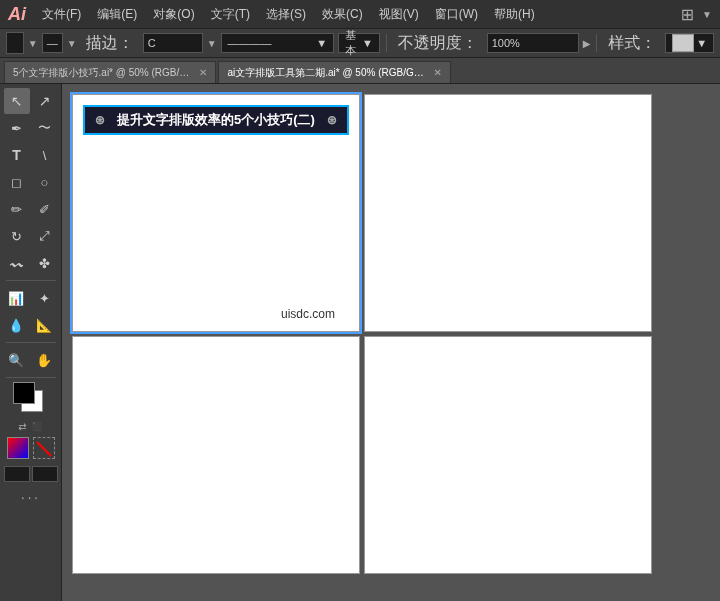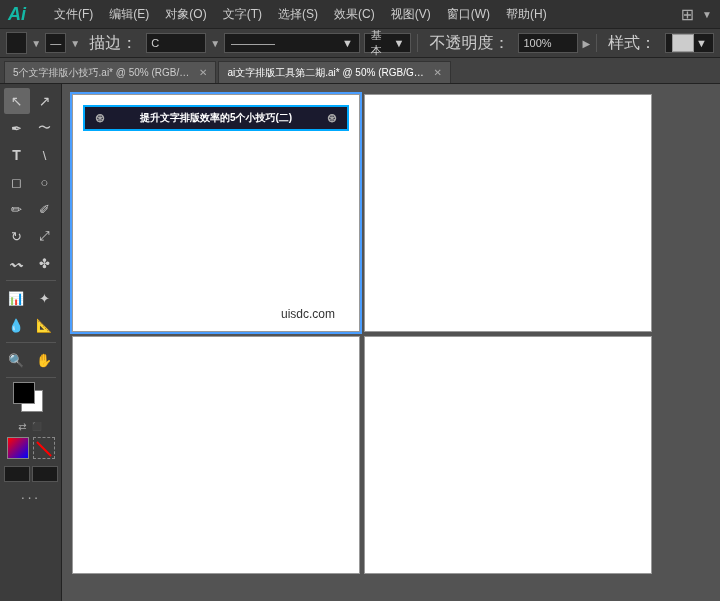--- a/index.html
+++ b/index.html
@@ -10,25 +10,25 @@
       height: 28px;
       background: #323232;
       display: flex;
       align-items: center;
       padding: 0 8px;
       color: #ccc;
       font-size: 12px;
       gap: 8px;
     }
     #title-bar .ai-logo {
-      color: #14b8a6;
+      color: #fca5a5;
       font-size: 18px;
       font-weight: bold;
       font-style: italic;
-      margin-right: 16px;
+      margin-right: 4px;
     }
     #title-bar .nav-item {
       font-size: 12px;
       color: #ccc;
       cursor: pointer;
       padding: 2px 4px;
     }
 
     
     #toolbar {
@@ -78,21 +78,21 @@
       border: 1px solid #555;
       color: #ccc;
       font-size: 11px;
       height: 20px;
       padding: 0 6px;
       display: flex;
       align-items: center;
       gap: 2px;
     }
     .opacity-input {
-      width: 60px;
+      width: 92px;
     }
     .style-box {
       width: 50px;
     }
     .color-swatch {
       width: 22px;
       height: 18px;
       background: #ccc;
       border: 1px solid #999;
       display: inline-block;
@@ -445,21 +445,21 @@
     <div style="margin-top:6px;color:#aaa;font-size:14px;letter-spacing:2px;">···</div>
   </div>
 
   <div id="canvas-area">
     <div id="artboard-grid">
 
       <div class="artboard selected">
         <div class="artboard-content">
           <div class="title-banner">
             <span style="font-size:12px;color:#aaa;">⊛</span>
-            <span style="font-size:10px;">提升文字排版效率的5个小技巧(二)</span>
+            <span style="font-size:13px;">提升文字排版效率的5个小技巧(二)</span>
             <span style="font-size:12px;color:#aaa;">⊛</span>
           </div>
           <div class="sub-text">
           </div>
           <div class="footer-text">uisdc.com</div>
         </div>
       </div>
 
       <div class="artboard"></div>
 

